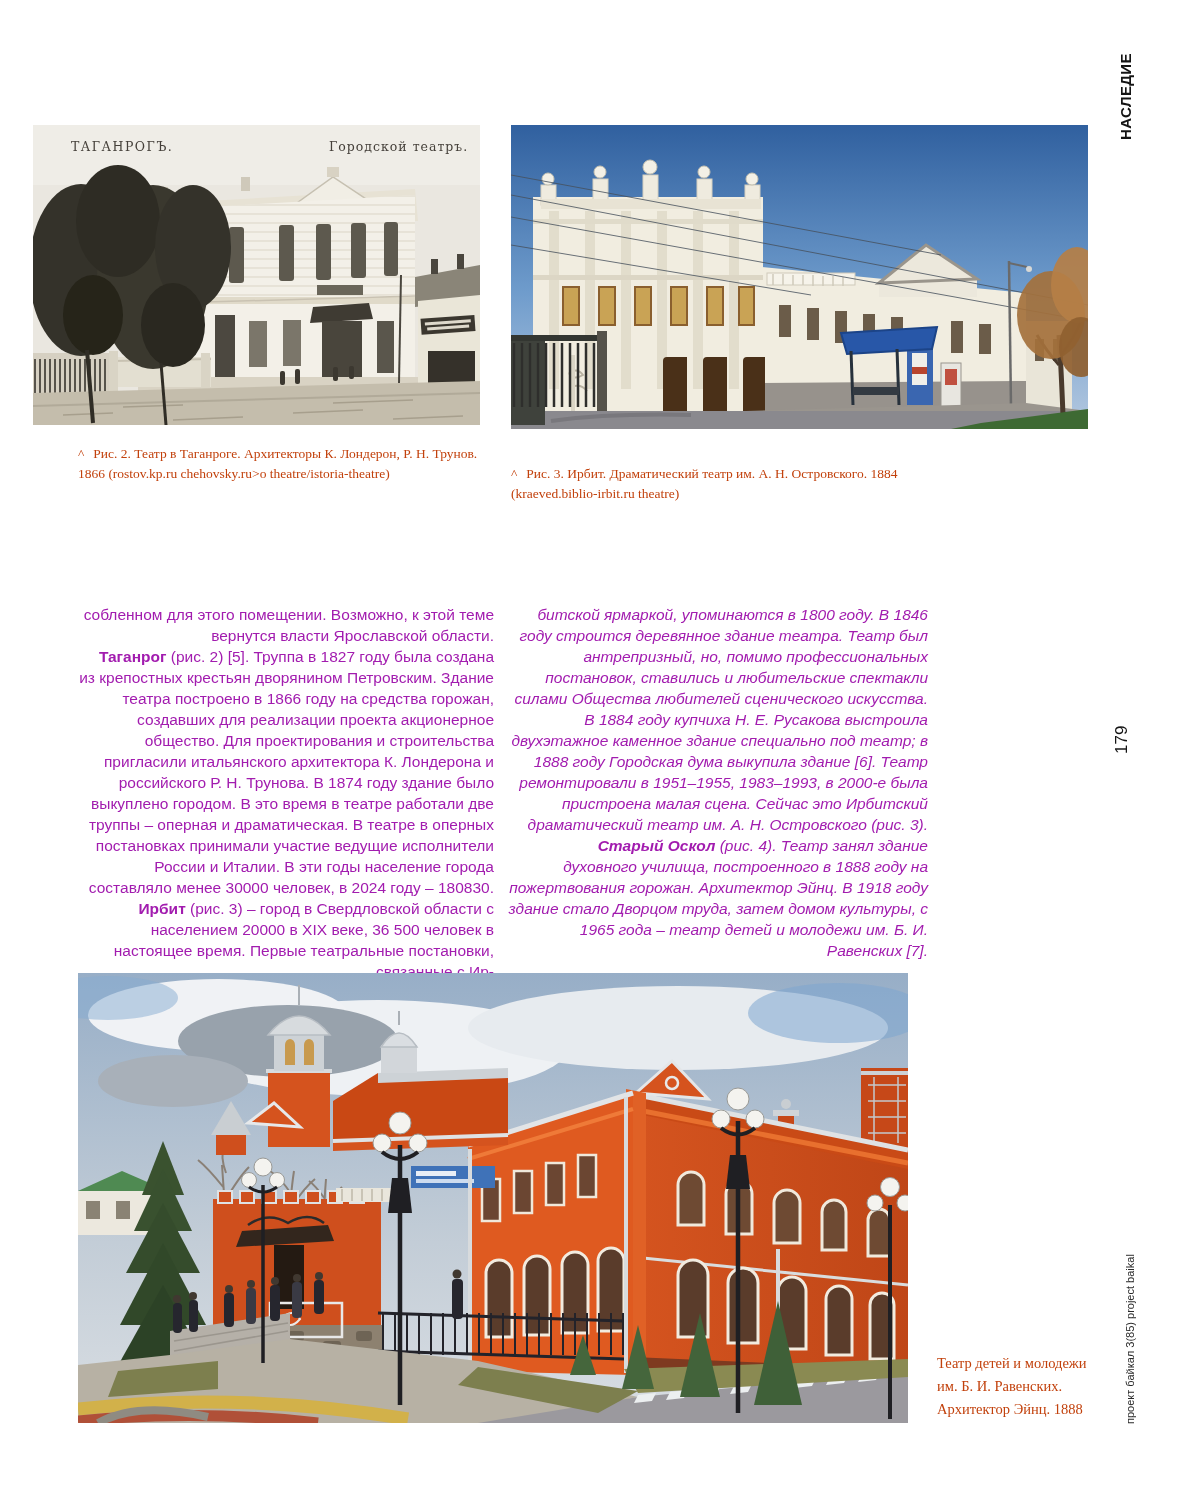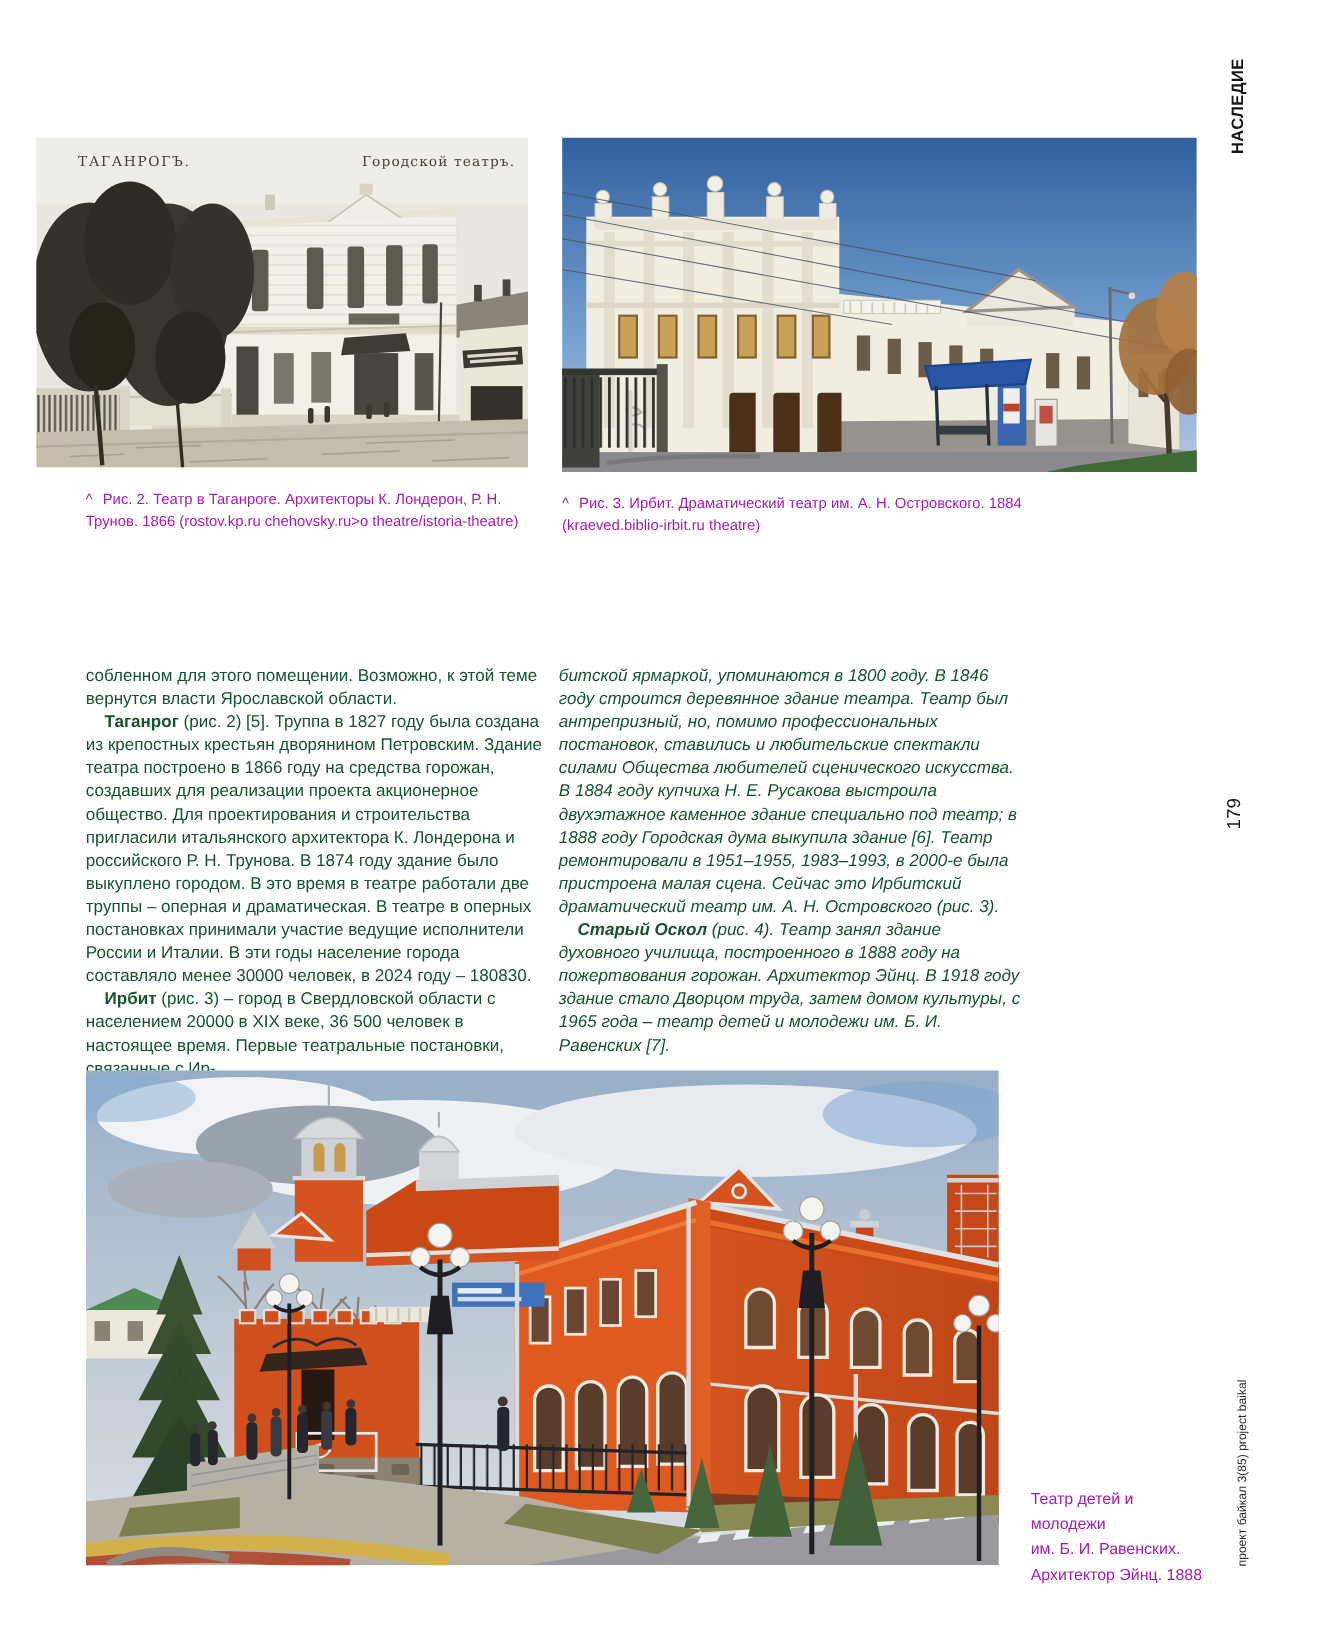--- a/index.html
+++ b/index.html
@@ -1,22 +1,22 @@
 <!DOCTYPE html>
 <html><head>
 <meta charset="utf-8">
 <style>
   html,body{margin:0;padding:0;background:#ffffff;}
   .page{position:relative;width:1200px;height:1492px;background:#ffffff;overflow:hidden;
         font-family:"Liberation Sans",sans-serif;color:#1b1b1a;}
   .photo{position:absolute;display:block;}
-  .caption{position:absolute;font-size:13.5px;line-height:20px;color:#a21caf;}
+  .caption{position:absolute;font-size:13.5px;line-height:20px;color:#c2410c;font-family:Liberation Serif, serif;}
   .caption .marker{display:inline-block;margin-right:9px;}
   .article{position:absolute;top:604px;left:0;width:1200px;}
-  .col{position:absolute;top:0;font-size:15.5px;line-height:21px;text-align:left;color:#14532d;}
+  .col{position:absolute;top:0;font-size:15.5px;line-height:21px;text-align:right;color:#a21caf;}
   .col-left{left:78px;width:416px;}
   .col-right{left:508px;width:420px;font-style:italic;}
   .col p{margin:0;}
   .col p.indent{text-indent:17px;}
   .col b{font-weight:bold;}
   .vtext{position:absolute;transform:rotate(-90deg);transform-origin:0 100%;white-space:nowrap;}
   .masthead{left:1135px;top:122px;height:18px;font-size:15px;font-weight:600;letter-spacing:.4px;color:#141414;}
   .pagenum{left:1132px;top:734px;height:20px;font-size:17px;color:#141414;}
   .journal{left:1140px;top:1408px;height:16px;font-size:11px;color:#2a2a2a;}
   .cap4line{display:block;}
@@ -262,21 +262,21 @@
       <ellipse cx="540" cy="190" rx="34" ry="44" fill="#a4713c" opacity="0.92"></ellipse>
       <ellipse cx="566" cy="160" rx="26" ry="38" fill="#b57f46" opacity="0.92"></ellipse>
       <ellipse cx="570" cy="222" rx="22" ry="30" fill="#8f5f30" opacity="0.92"></ellipse>
     </g>
     <polygon points="470,298 577,284 577,304 440,304" fill="#3e6a33"></polygon>
   </svg>
 
   <div class="caption" style="left:78px;top:444px;width:408px">
     <span class="marker">^</span><span>Рис. 2. Театр в Таганроге. Архитекторы К. Лондерон, Р. Н. Трунов. 1866 (rostov.kp.ru chehovsky.ru&gt;o theatre/istoria-theatre)</span>
   </div>
-  <div class="caption" style="left:511px;top:448px;width:430px">
+  <div class="caption" style="left:511px;top:464px;width:430px">
     <span class="marker">^</span><span>Рис. 3. Ирбит. Драматический театр им. А. Н. Островского. 1884 (kraeved.biblio-irbit.ru theatre)</span>
   </div>
 
   <div class="article">
     <div class="col col-left">
       <p><b></b><span>собленном для этого помещении. Возможно, к этой теме вернутся власти Ярославской области.</span></p>
       <p class="indent"><b>Таганрог</b><span> (рис. 2) [5]. Труппа в 1827 году была создана из крепостных крестьян дворянином Петровским. Здание театра построено в 1866 году на средства горожан, создавших для реализации проекта акционерное общество. Для проектирования и строительства пригласили итальянского архитектора К. Лондерона и российского Р. Н. Трунова. В 1874 году здание было выкуплено городом. В это время в театре работали две труппы – оперная и драматическая. В театре в оперных постановках принимали участие ведущие исполнители России и Италии. В эти годы население города составляло менее 30000 человек, в 2024 году – 180830.</span></p>
       <p class="indent"><b>Ирбит</b><span> (рис. 3) – город в Свердловской области с населением 20000 в XIX веке, 36 500 человек в настоящее время. Первые театральные постановки, связанные с Ир-</span></p>
     </div>
     <div class="col col-right">

